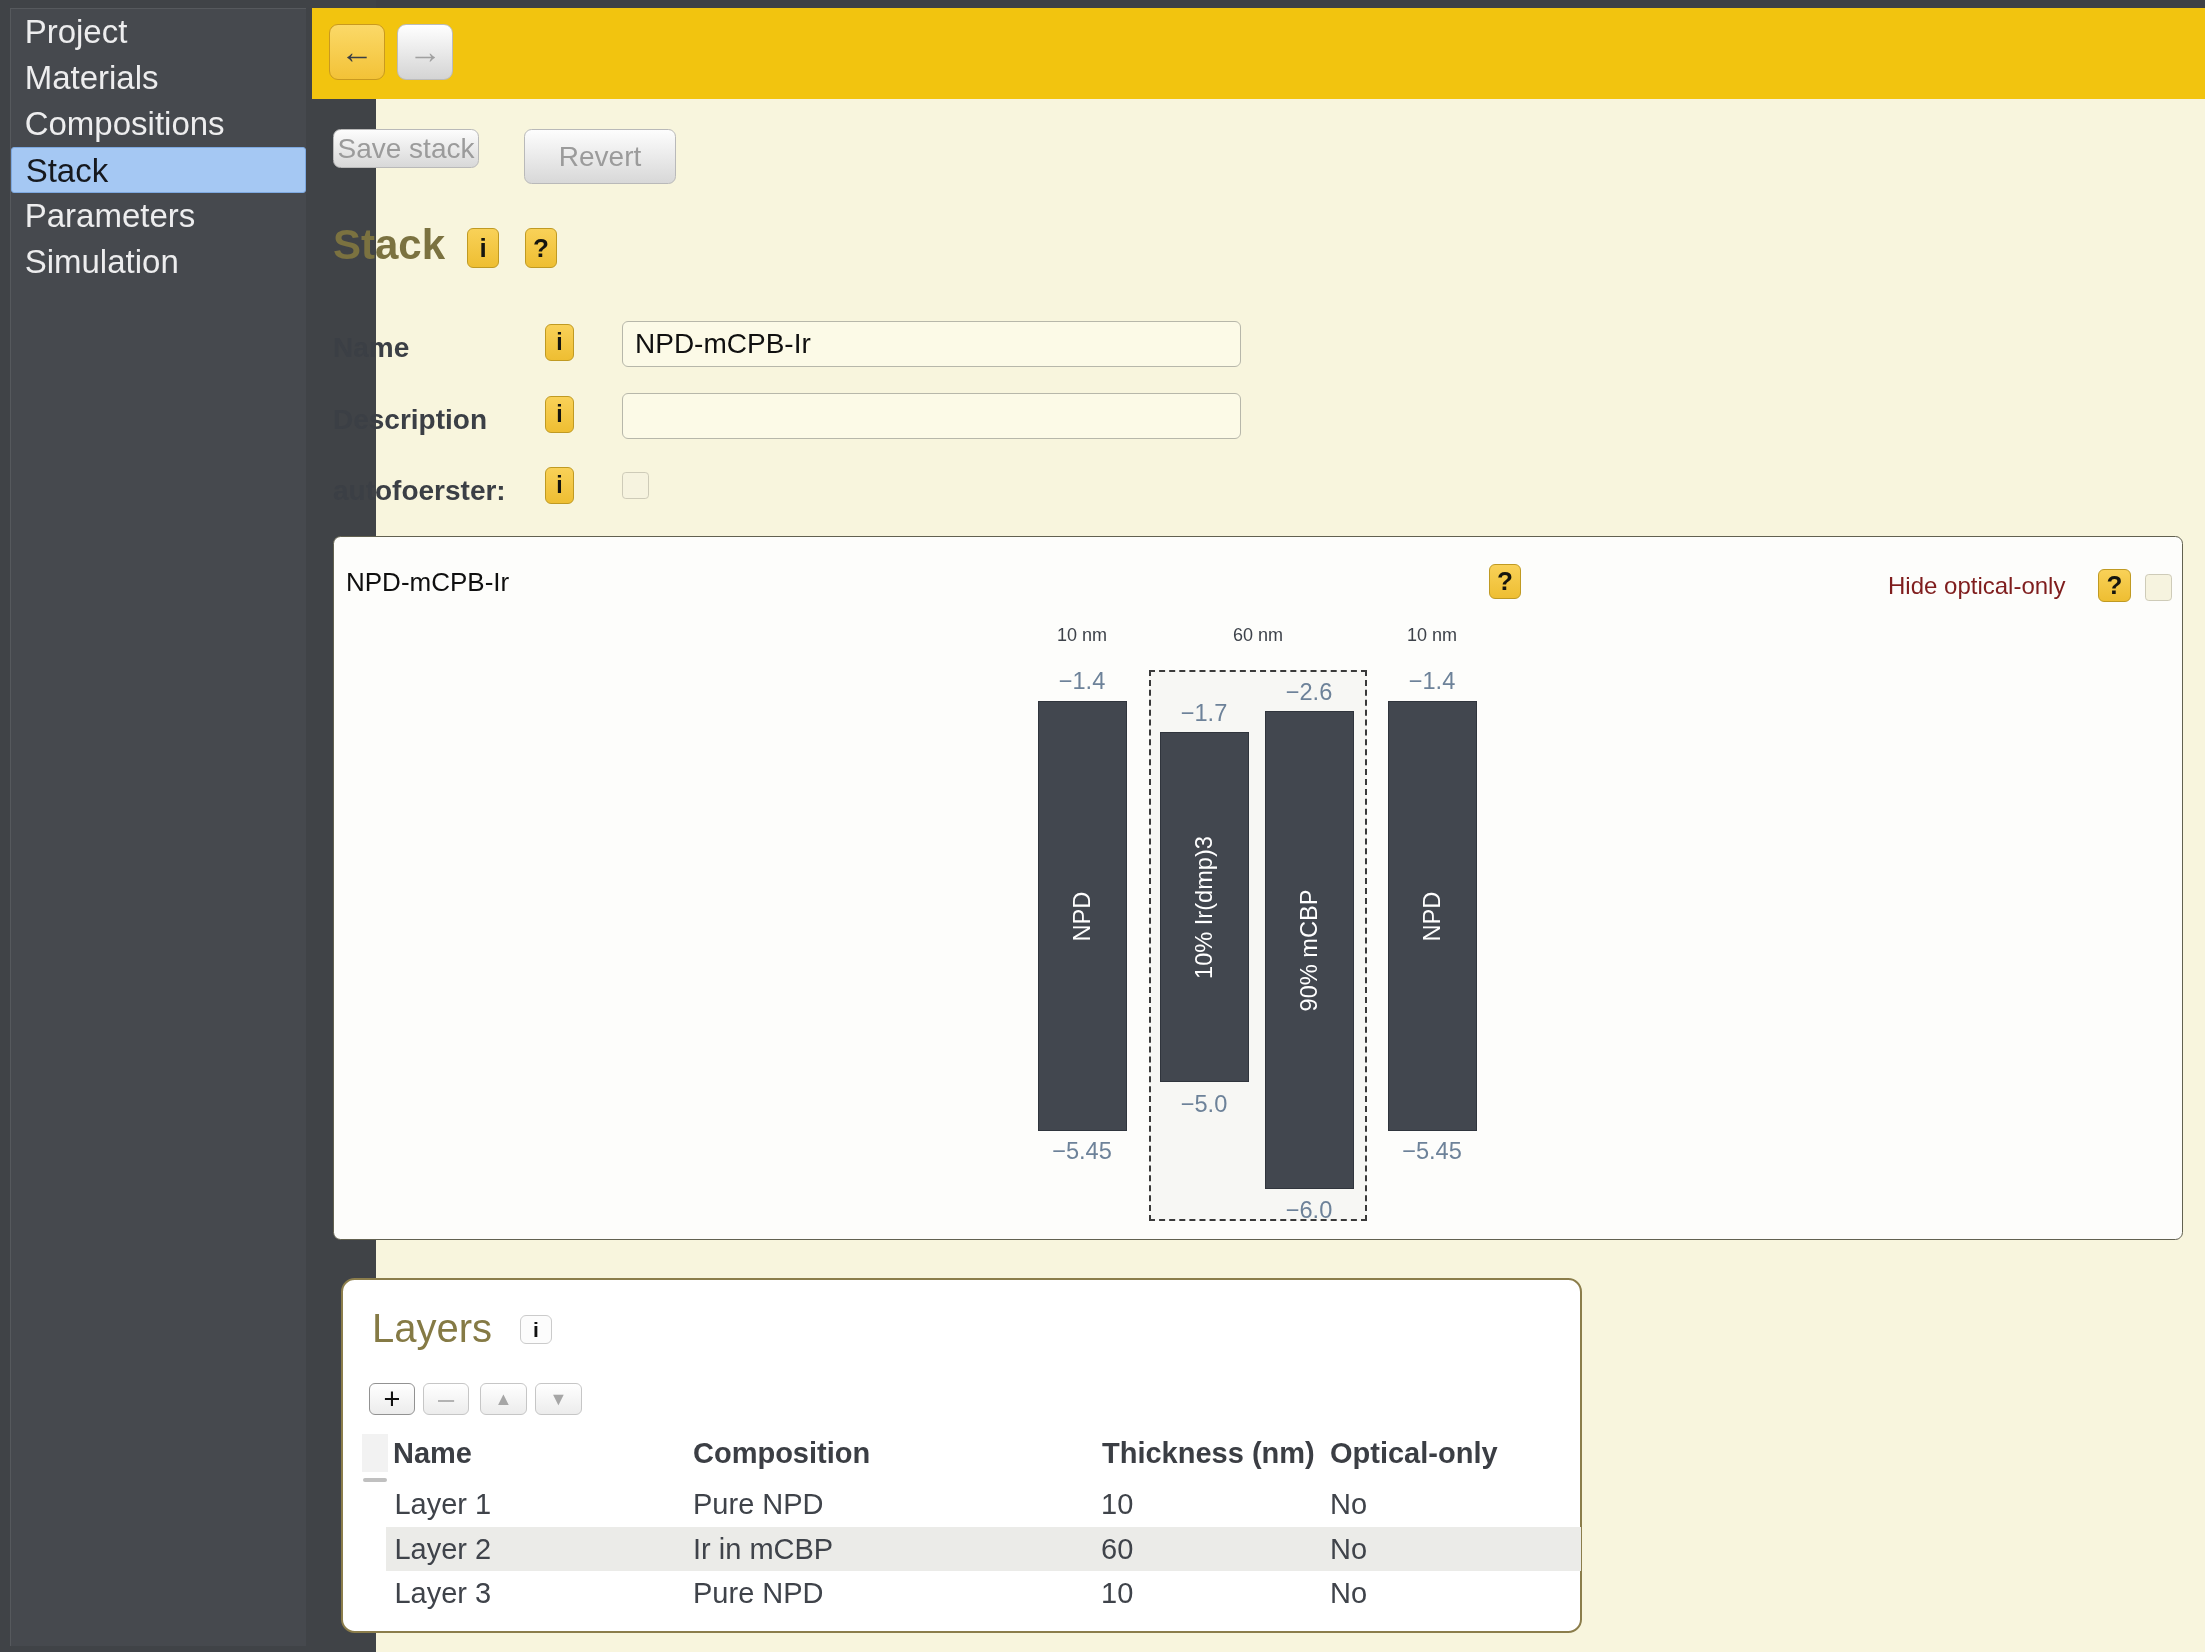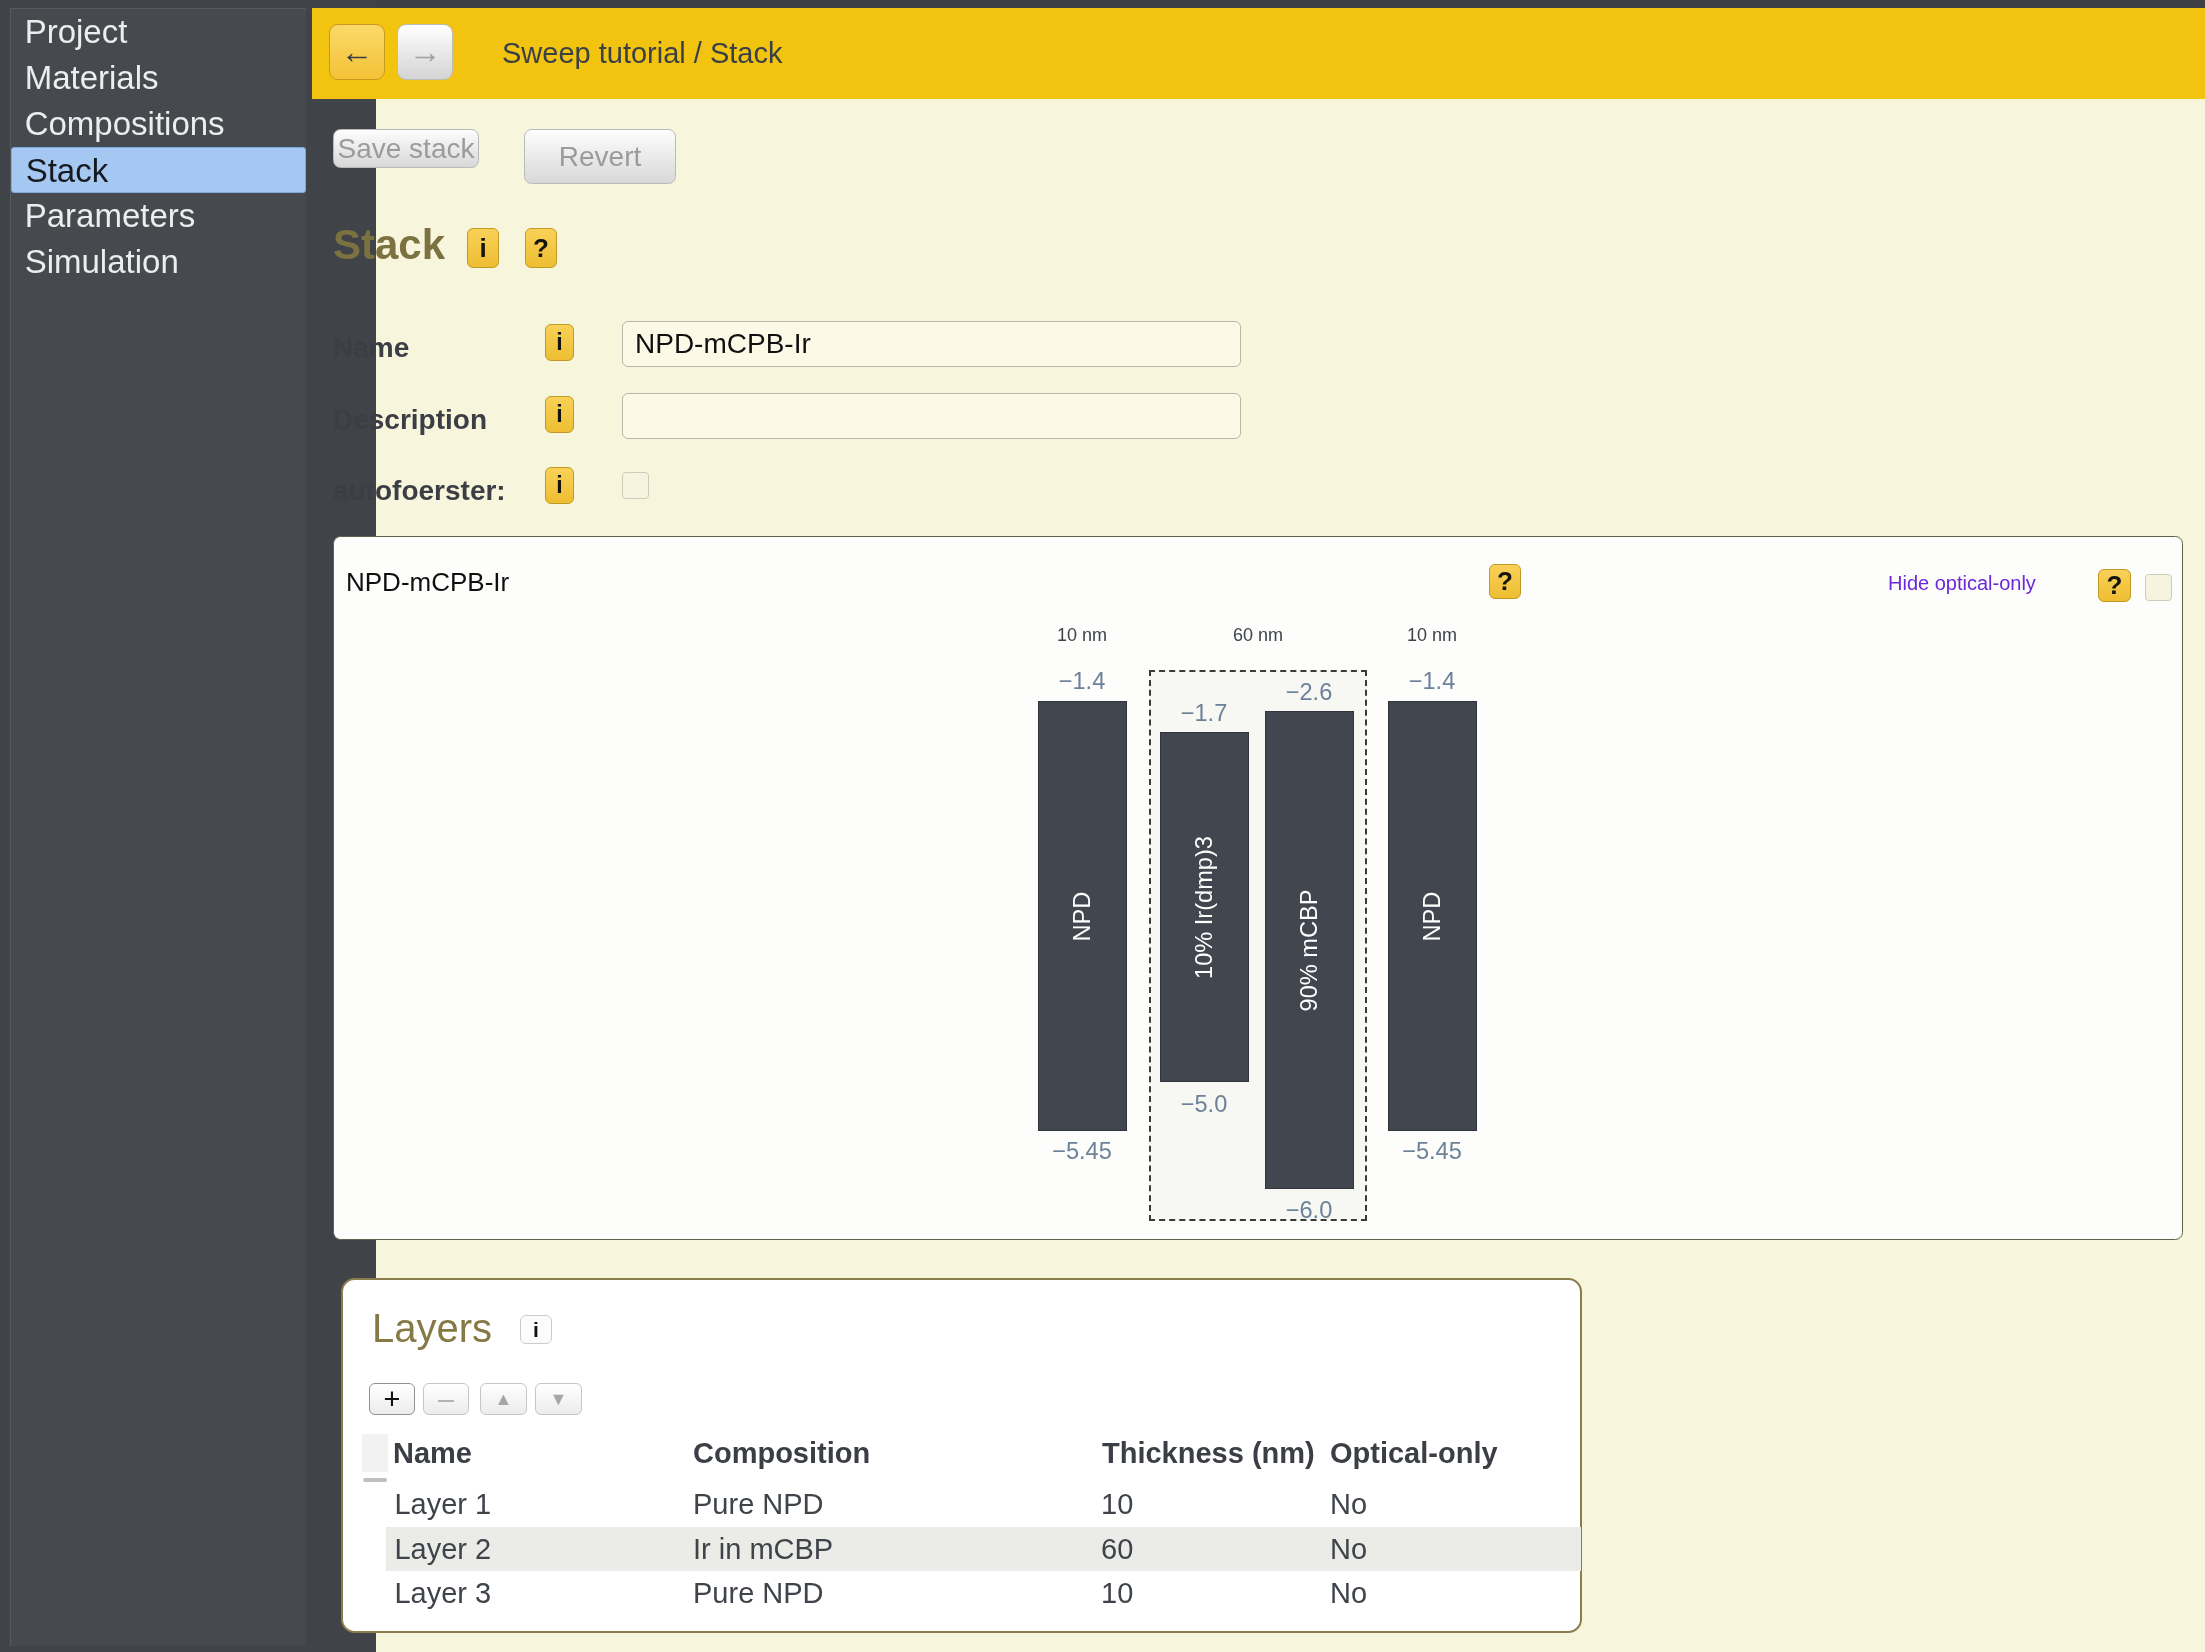--- a/index.html
+++ b/index.html
@@ -50,21 +50,21 @@
 
   
   .stack-panel{position:absolute;left:333px;top:536px;width:1850px;height:704px;background:#fdfdfb;
                border:1.5px solid #626150;border-radius:7.6px;}
   .stack-panel-title{position:absolute;left:12px;top:30px;font-size:26px;color:#0f0f0f;}
   .view-select{position:absolute;left:1227px;top:23.6px;width:312px;height:47px;background:#f8f5e2;
                border:1.5px solid #a3a396;border-radius:4.6px;display:flex;align-items:center;
                padding:0 13.7px;font-size:26px;color:#0f0f0f;}
   .view-select .caret{margin-left:auto;width:0;height:0;border-left:8.4px solid transparent;
                border-right:8.4px solid transparent;border-top:10.7px solid #8a8a8a;}
-  .hide-optical-label{position:absolute;left:1554px;top:35px;font-size:20px;color:#6d28d9;}
+  .hide-optical-label{position:absolute;left:1554px;top:35px;font-size:24px;color:#7f1d1d;}
 
   
   .emission-zone{position:absolute;left:815px;top:133px;width:218px;height:551px;
                  background:#f7f7f4;border:2.3px dashed #3a3a3a;}
   .sbar{position:absolute;width:89px;background:#42474f;border:0.8px solid #30353d;}
   .sbar .vlabel{position:absolute;inset:0;display:flex;align-items:center;justify-content:center;}
   .sbar .vlabel span{transform:rotate(-90deg);white-space:nowrap;color:#ffffff;font-size:23.6px;}
   .ev-label{position:absolute;width:150px;text-align:center;font-size:23.6px;color:#6d8299;height:29px;line-height:29px;}
   .thick-label{position:absolute;width:122px;text-align:center;top:85px;height:26px;line-height:26px;
                font-size:18px;color:#3d424a;}
@@ -107,21 +107,20 @@
       </div>
   </div>
 
   <div class="topbar">
     <div class="nav-btn nav-back">
       <span>←</span>
     </div>
     <div class="nav-btn nav-fwd">
       <span>→</span>
     </div>
-    <div class="breadcrumb">Sweep tutorial / Stack</div>
   </div>
 
   <div class="btn-gray btn-save">Save stack</div>
   <div class="btn-gray btn-revert">Revert</div>
 
   <div class="page-title">Stack</div>
   <div class="badge-gold" style="left:467px;top:228px;width:32px;height:40px;">i</div>
   <div class="badge-gold" style="left:525px;top:228px;width:32px;height:40px;">?</div>
 
   <div class="form-label" style="left:333px;top:332px;">Name</div>

